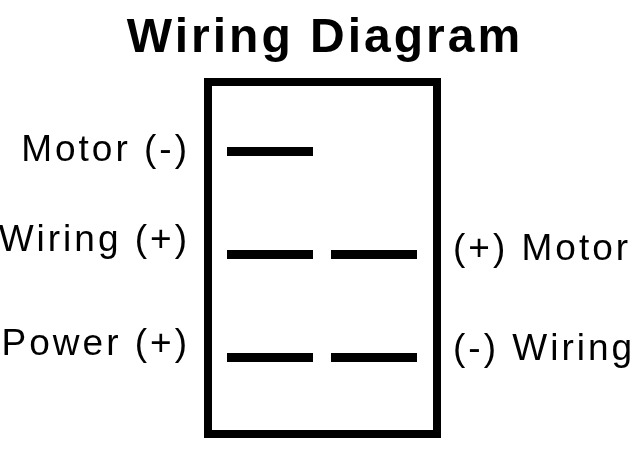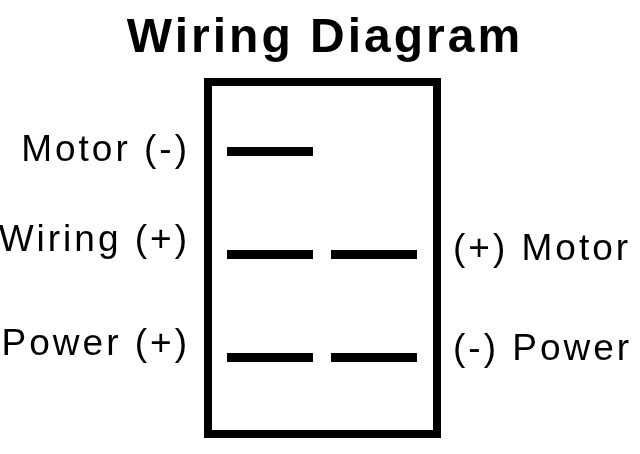--- a/index.html
+++ b/index.html
@@ -88,15 +88,15 @@
   <div class="terminal-bar col-left row2"></div>
   <div class="terminal-bar col-right row2"></div>
   <div class="terminal-bar col-left row3"></div>
   <div class="terminal-bar col-right row3"></div>
 
   <p class="label label-left ly1">Motor (-)</p>
   <p class="label label-left ly2">Wiring (+)</p>
   <p class="label label-left ly3">Power (+)</p>
 
   <p class="label label-right ry2">(+) Motor</p>
-  <p class="label label-right ry3">(-) Power</p>
+  <p class="label label-right ry3">(-) Wiring</p>
 
 </div>
 
 </body></html>

